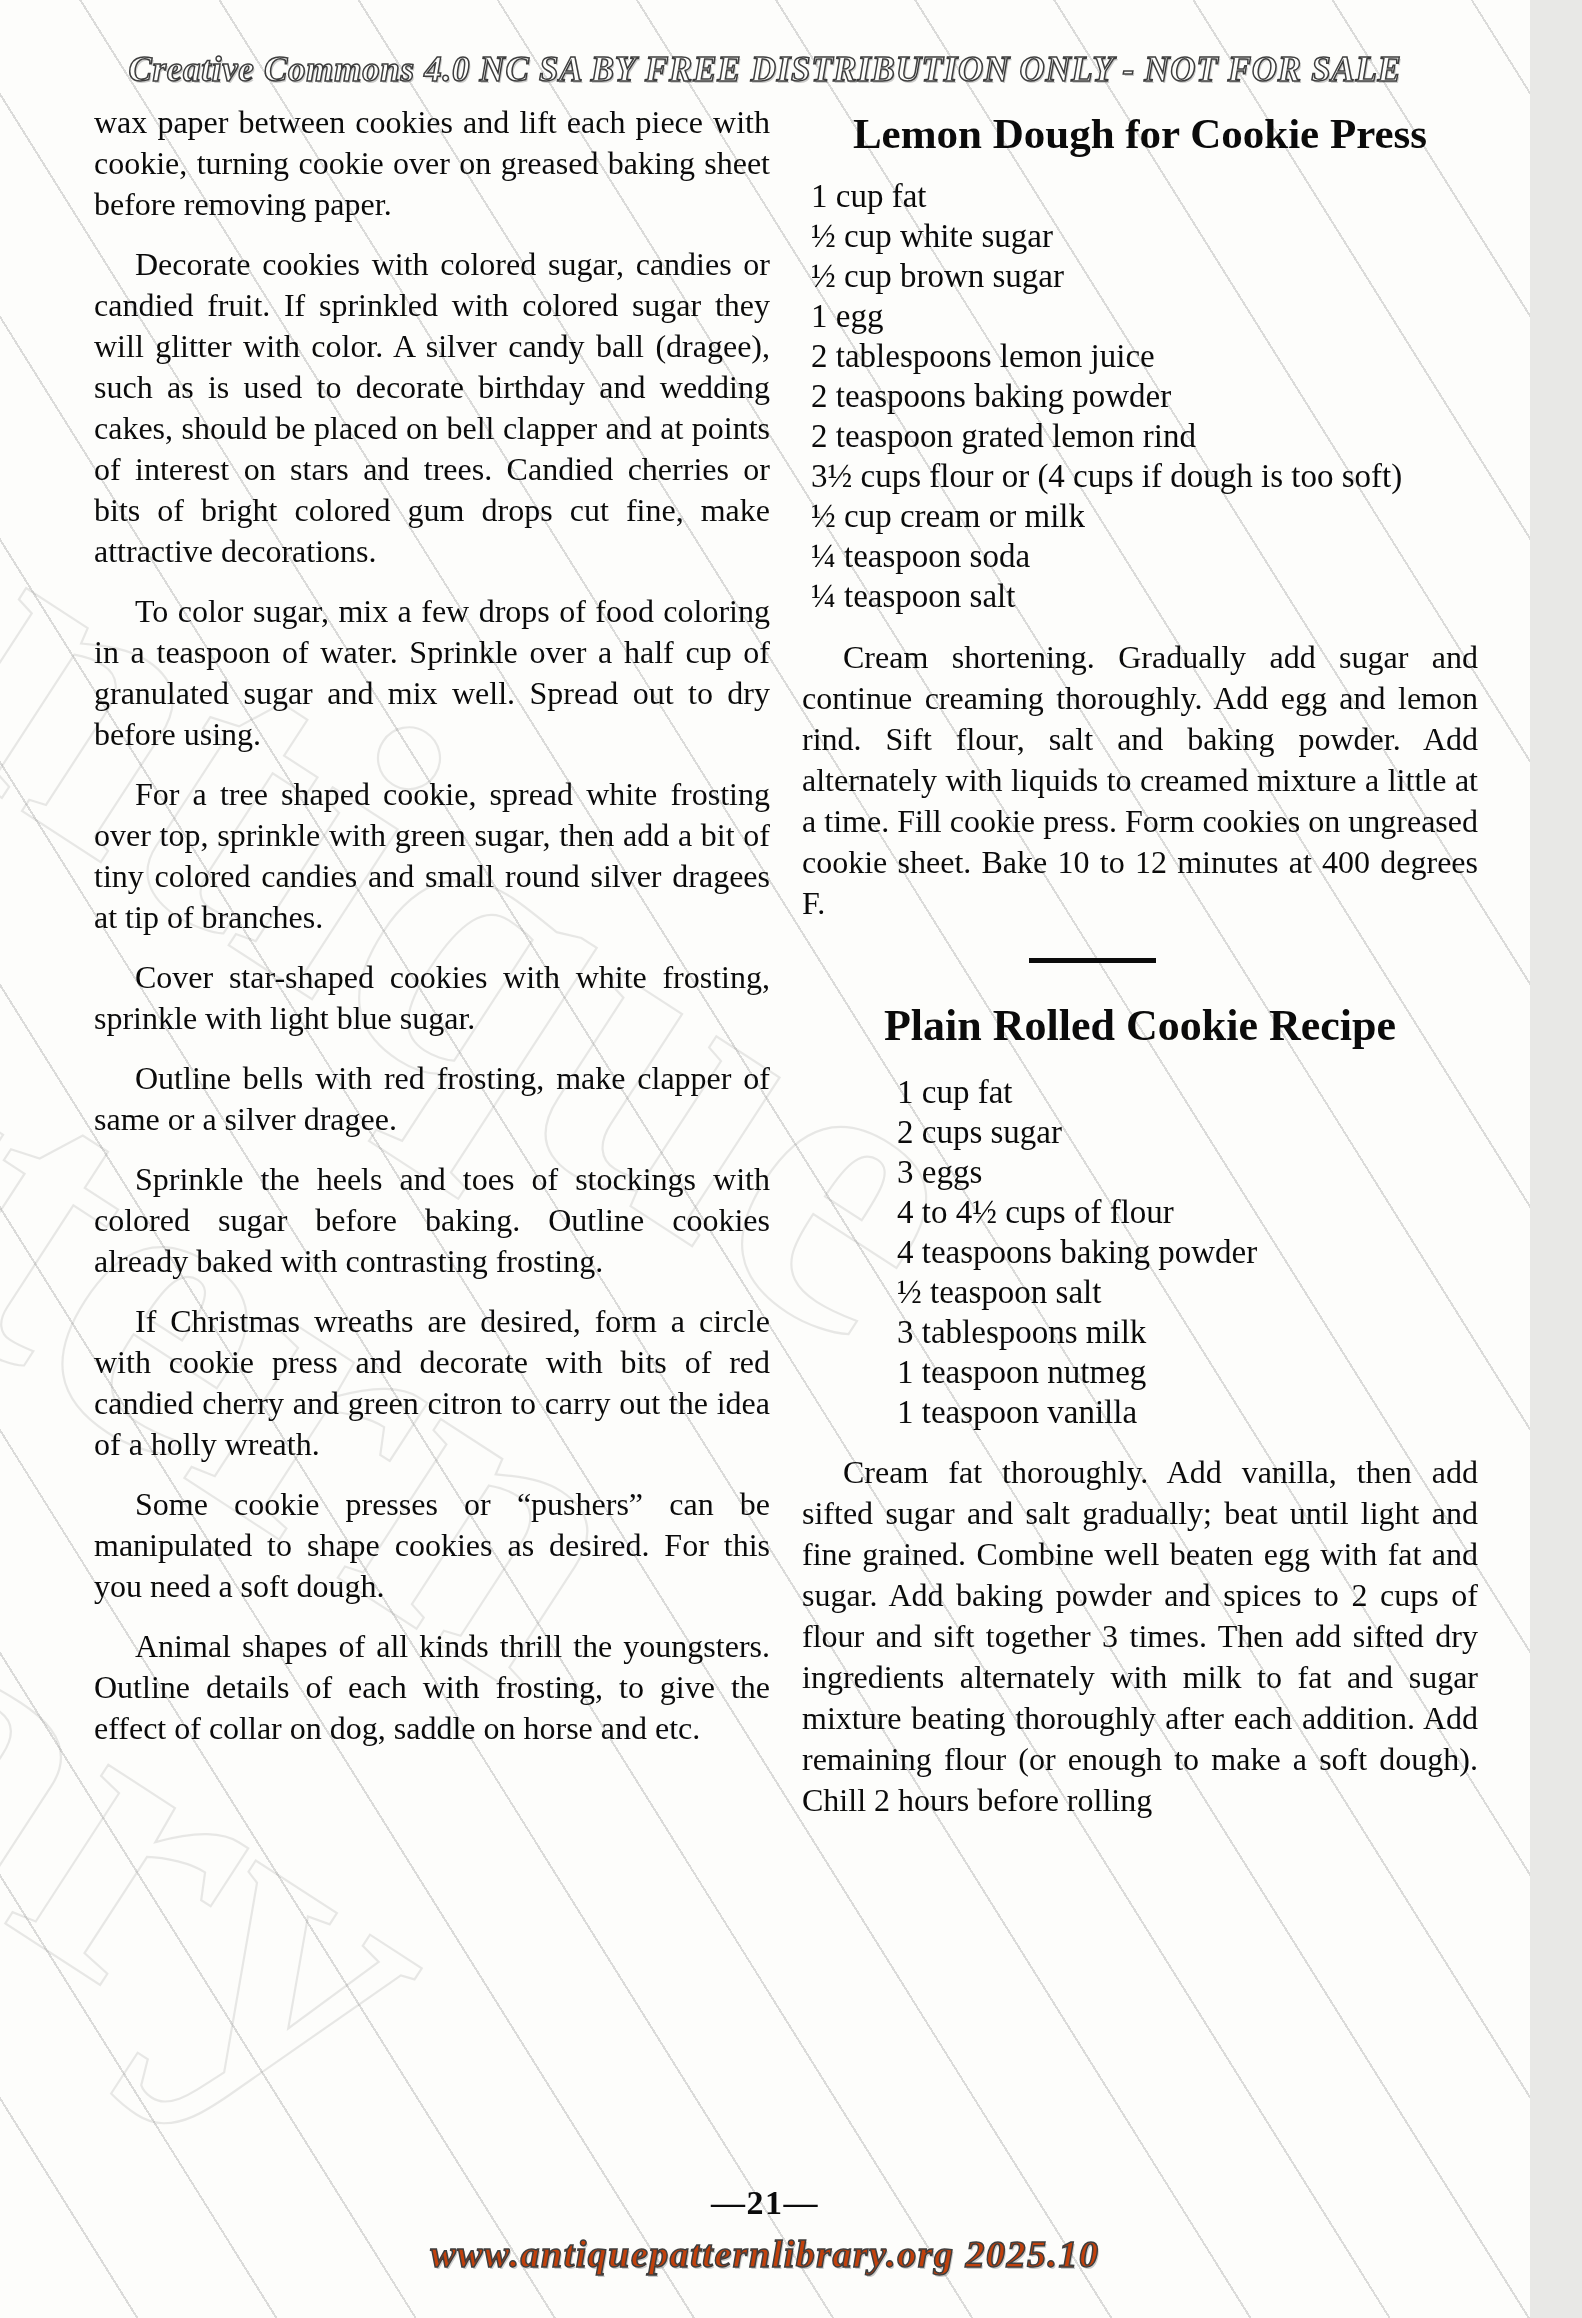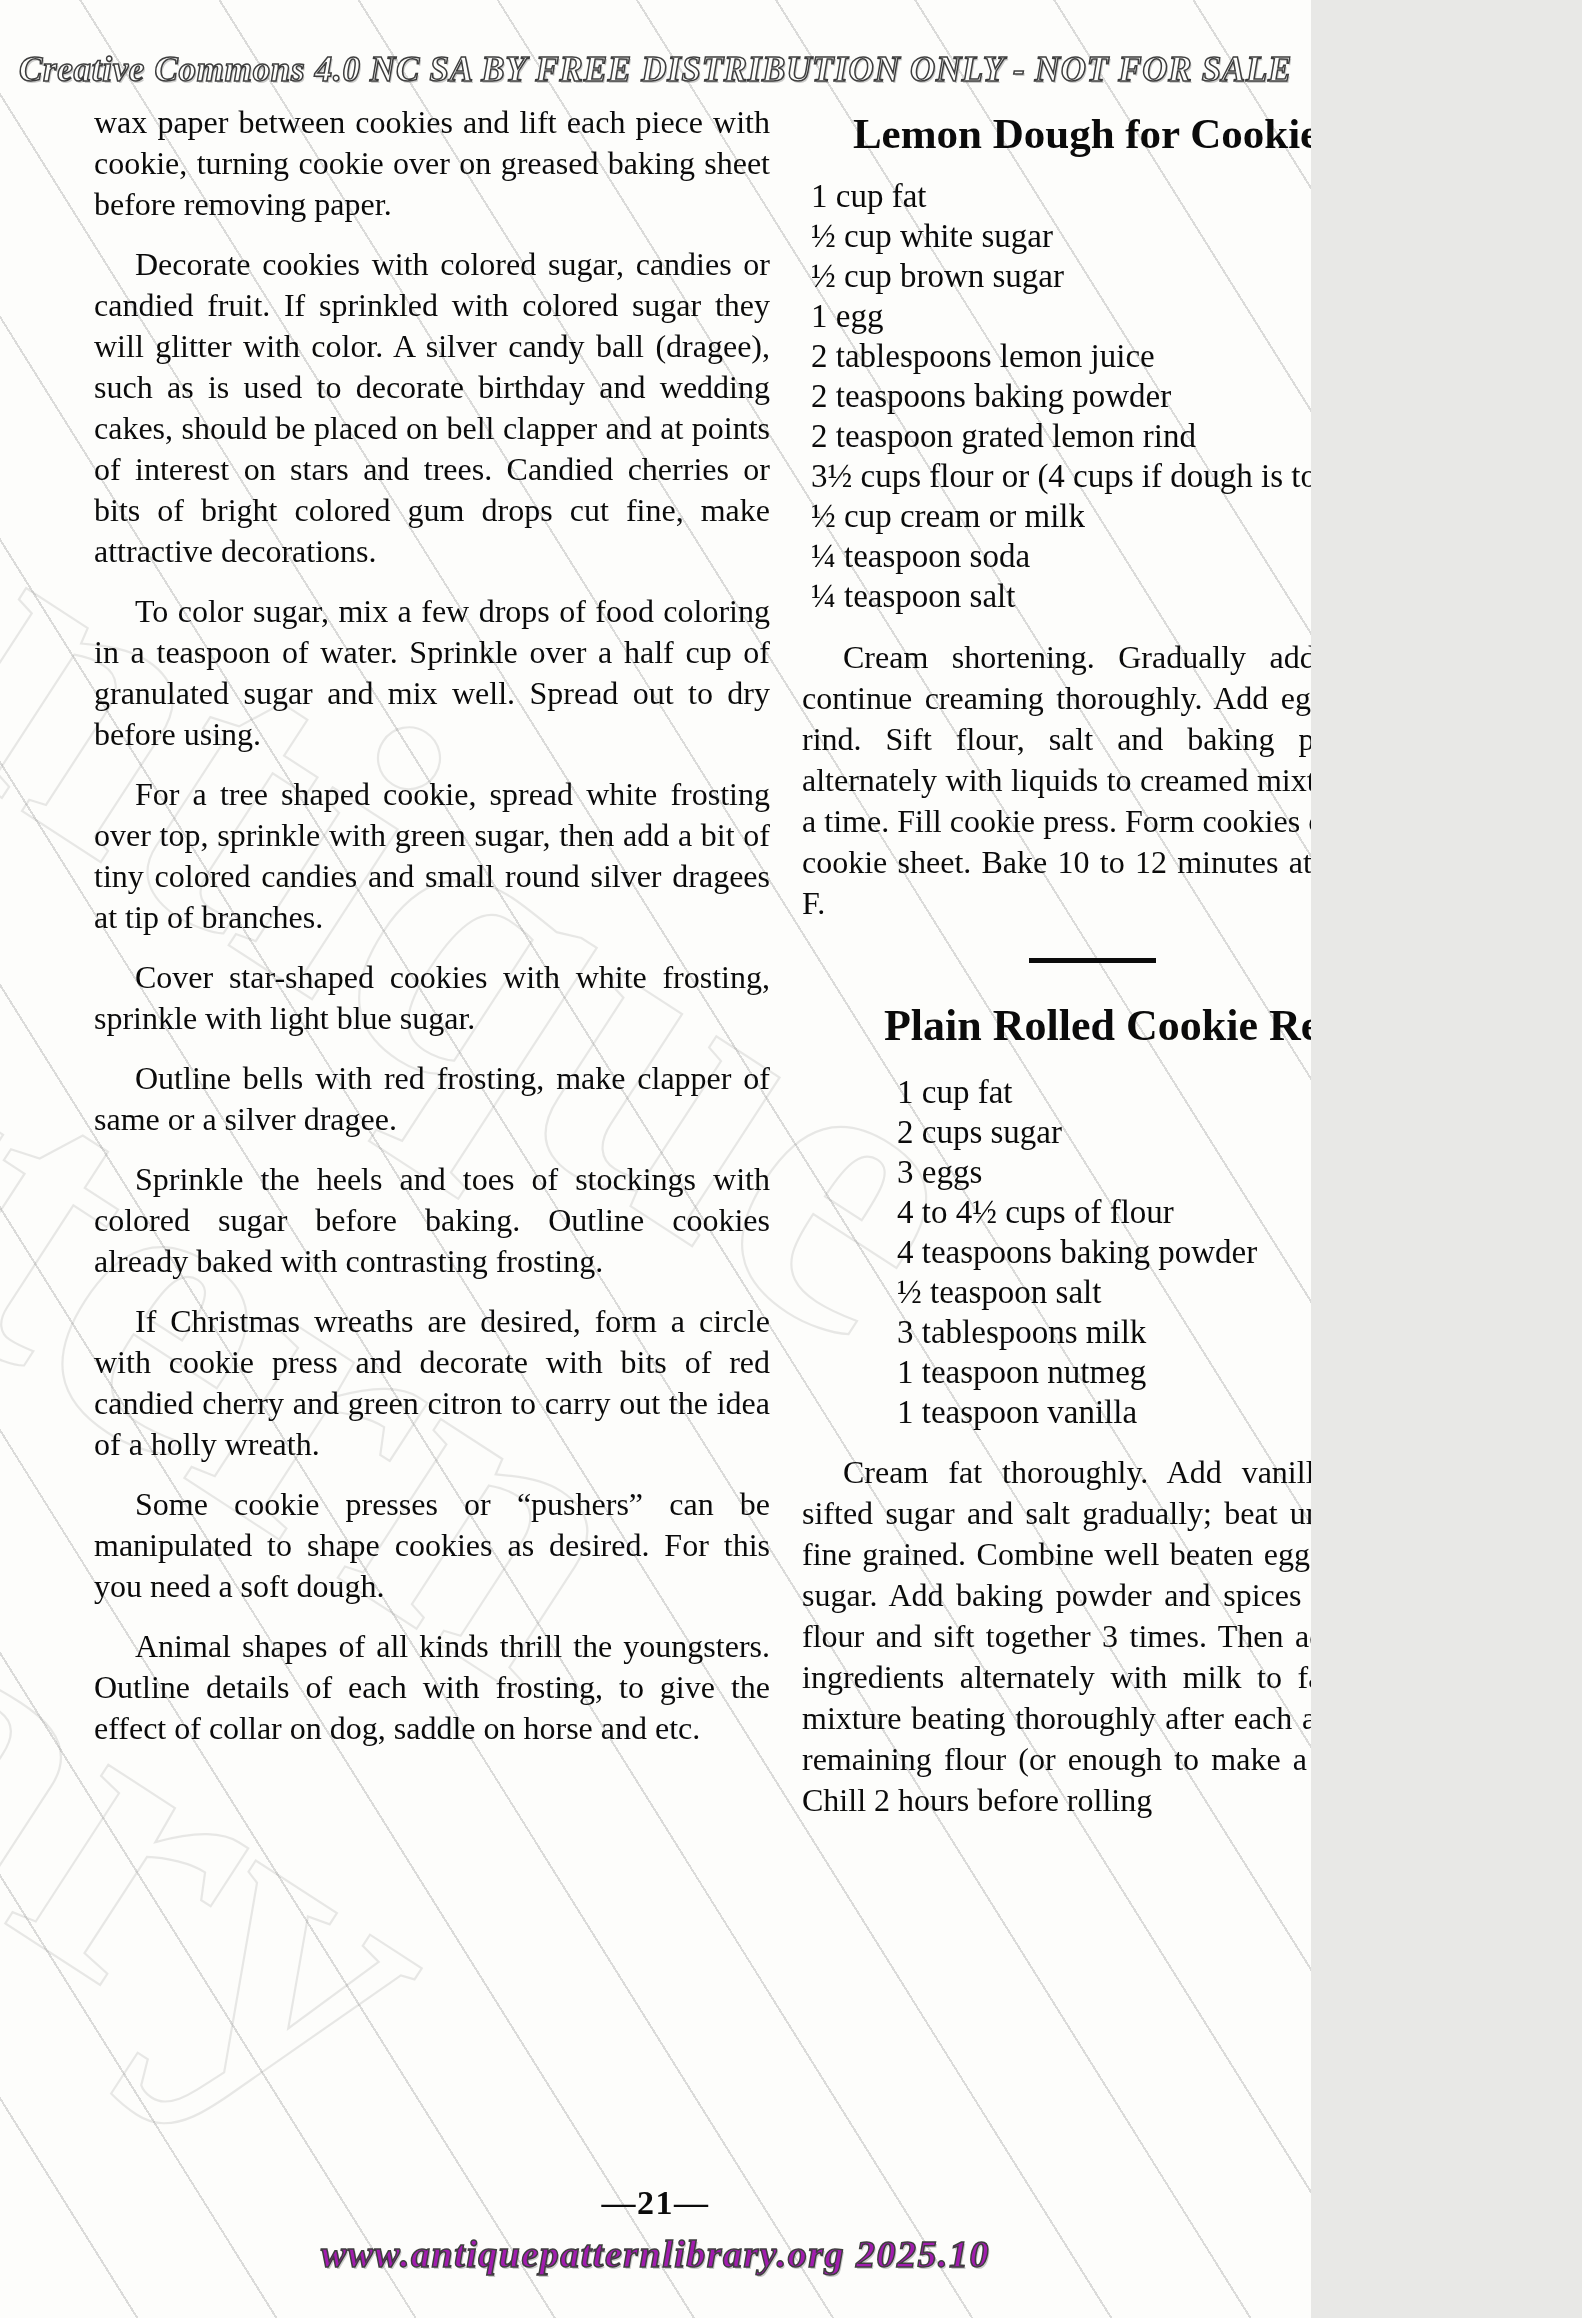--- a/index.html
+++ b/index.html
@@ -1,18 +1,18 @@
 <!DOCTYPE html>
 <html style="font-size:11.8px"><head>
 <meta charset="utf-8">
 <style>
   html,body{margin:0;padding:0;background:#e8e8e6;}
   .page{
     position:relative;
-    width:1311px;height:2319px;
+    width:1530px;height:2319px;
     background:#fdfdfb;
     overflow:hidden;
     font-family:"Liberation Serif", serif;
     color:#0b0b0b;
     box-sizing:border-box;
   }
   
   .scan-lines{
     position:absolute;inset:0;
     background:repeating-linear-gradient(58deg,
@@ -81,21 +81,21 @@
     position:absolute;left:0;bottom:43px;width:100%;
     text-align:center;
   }
   .page-number{
     font-size:34px;font-weight:bold;letter-spacing:1.5px;
     margin-bottom:10.3px;
   }
   .imprint{
     font-style:italic;font-weight:bold;
     font-size:38px;letter-spacing:1.5px;
-    color:#a21caf;
+    color:#c2410c;
     -webkit-text-stroke:1.5px #3d3d3d;
     text-shadow:1.5px 1.5px 0 rgba(60,60,60,0.25);
   }
 </style>
 </head>
 <body>
 
 <div class="page">
 
   <div class="watermark">

